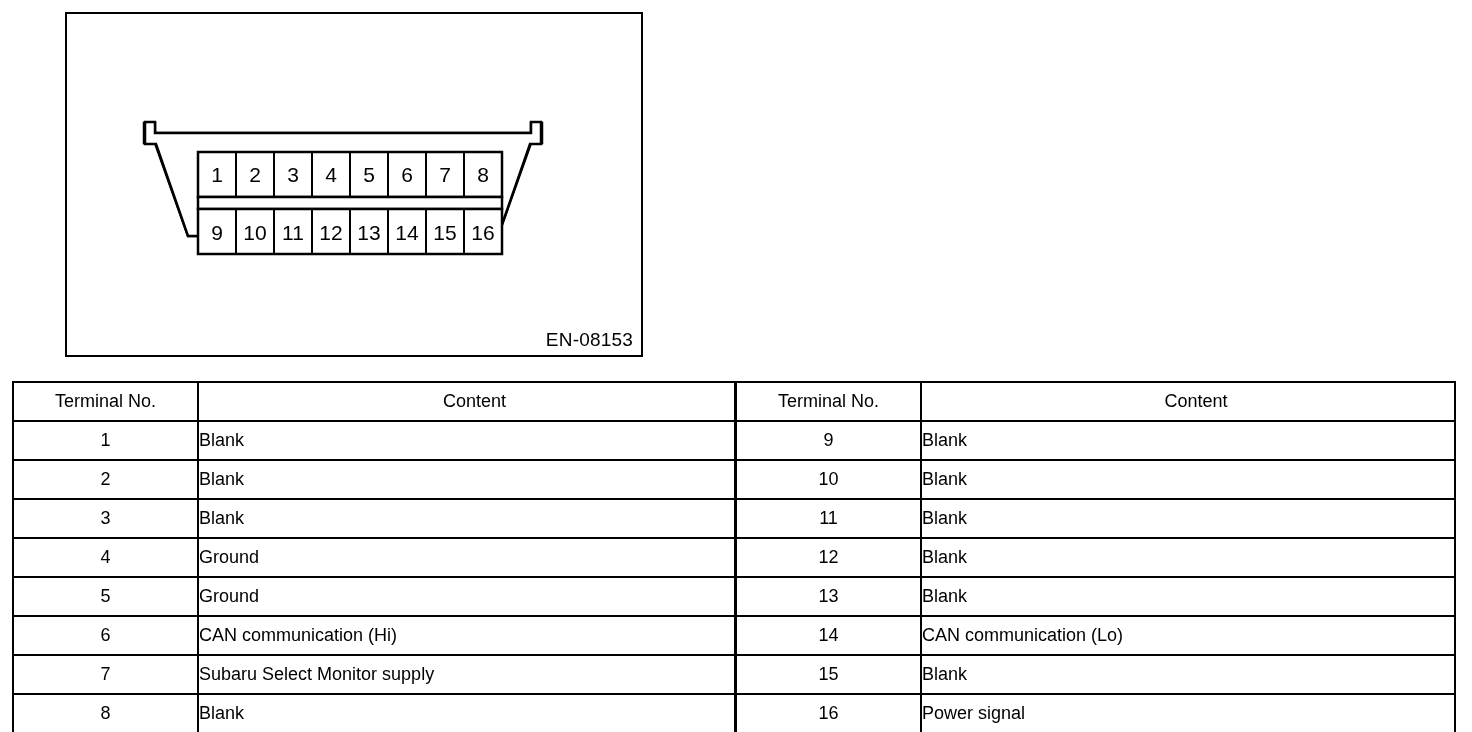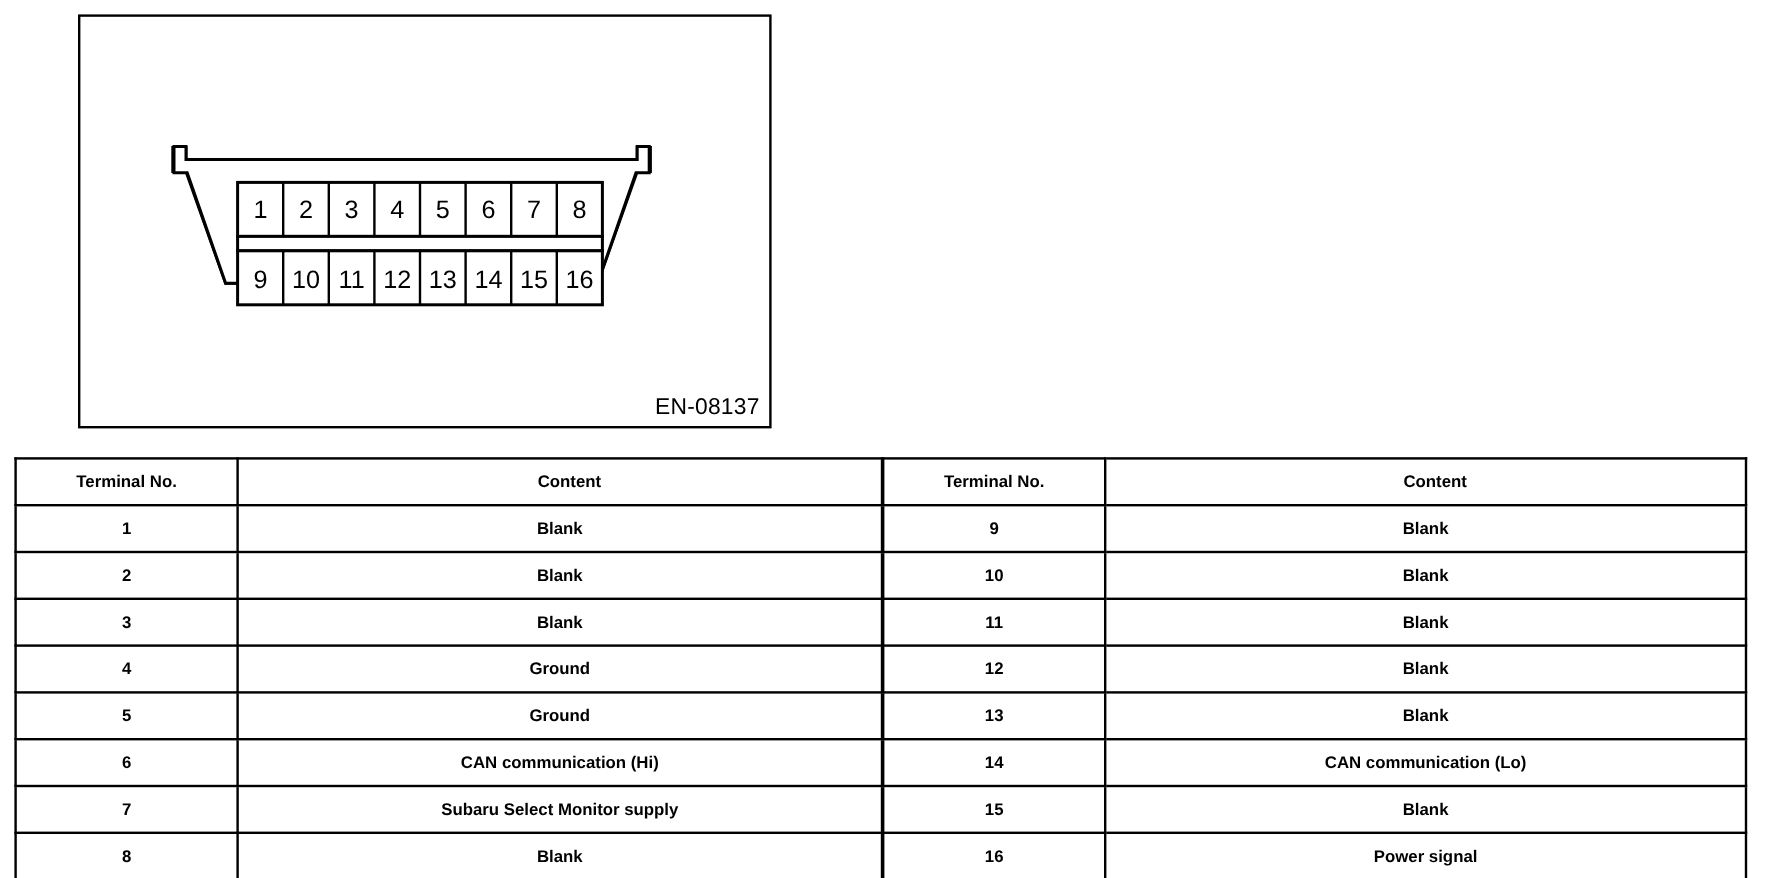--- a/index.html
+++ b/index.html
@@ -51,27 +51,27 @@
     background: #ffffff;
   }
   #table-left  { left: 12px;  width: 724px; }
   #table-right { left: 735px; width: 721px; }
 
   .pin-table th,
   .pin-table td {
     border: 2px solid #000000;
     height: 37px;
     padding: 0;
-    font-weight: bold;
-    font-size: 14px;
+    font-weight: normal;
+    font-size: 18px;
     line-height: 37px;
     margin-top: 32px;
   }
   .col-term { width: 183px; text-align: center; }
-  .col-cont { text-align: center; padding-left: 10px; }
+  .col-cont { text-align: left; padding-left: 10px; }
   .pin-table th.col-cont { text-align: center; padding-left: 16px; }
 </style>
 </head>
 <body>
 
 <div id="figure-panel">
 
   <svg id="connector-svg" width="574" height="341" viewBox="0 0 574 341">
 
     <path fill="#ffffff" stroke="#000000" stroke-width="2.5" stroke-linejoin="miter" stroke-linecap="square" d="M 88 119
@@ -128,21 +128,21 @@
       <text x="188" y="226" text-anchor="middle" font-size="21" font-family="Liberation Sans, sans-serif" fill="#000000">10</text>
       <text x="226" y="226" text-anchor="middle" font-size="21" font-family="Liberation Sans, sans-serif" fill="#000000">11</text>
       <text x="264" y="226" text-anchor="middle" font-size="21" font-family="Liberation Sans, sans-serif" fill="#000000">12</text>
       <text x="302" y="226" text-anchor="middle" font-size="21" font-family="Liberation Sans, sans-serif" fill="#000000">13</text>
       <text x="340" y="226" text-anchor="middle" font-size="21" font-family="Liberation Sans, sans-serif" fill="#000000">14</text>
       <text x="378" y="226" text-anchor="middle" font-size="21" font-family="Liberation Sans, sans-serif" fill="#000000">15</text>
       <text x="416" y="226" text-anchor="middle" font-size="21" font-family="Liberation Sans, sans-serif" fill="#000000">16</text>
     </g>
   </svg>
 
-  <div id="figure-id">EN-08137</div>
+  <div id="figure-id">EN-08153</div>
 </div>
 
 <table id="table-left" class="pin-table">
   <thead>
     <tr>
       <th class="col-term">Terminal No.</th>
       <th class="col-cont">Content</th>
     </tr>
   </thead>
   <tbody>

